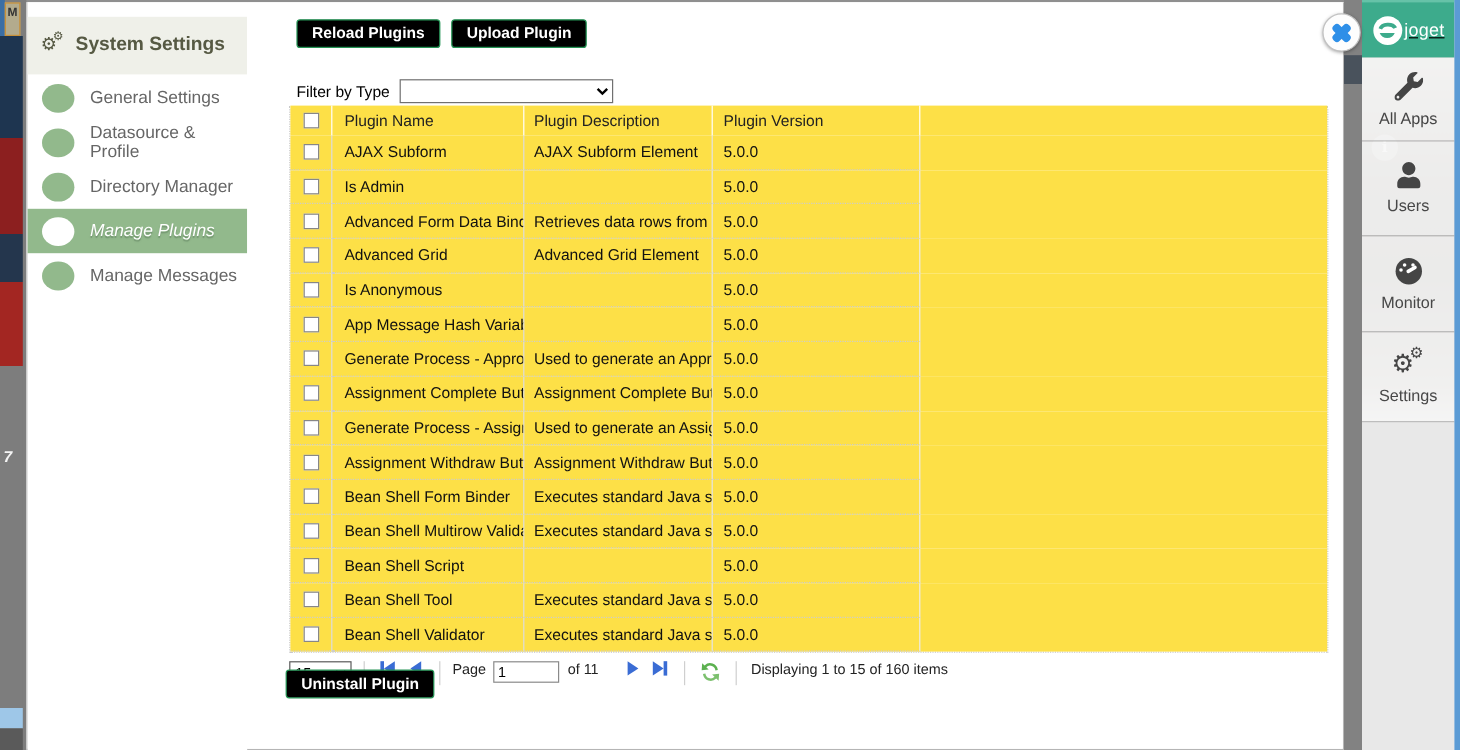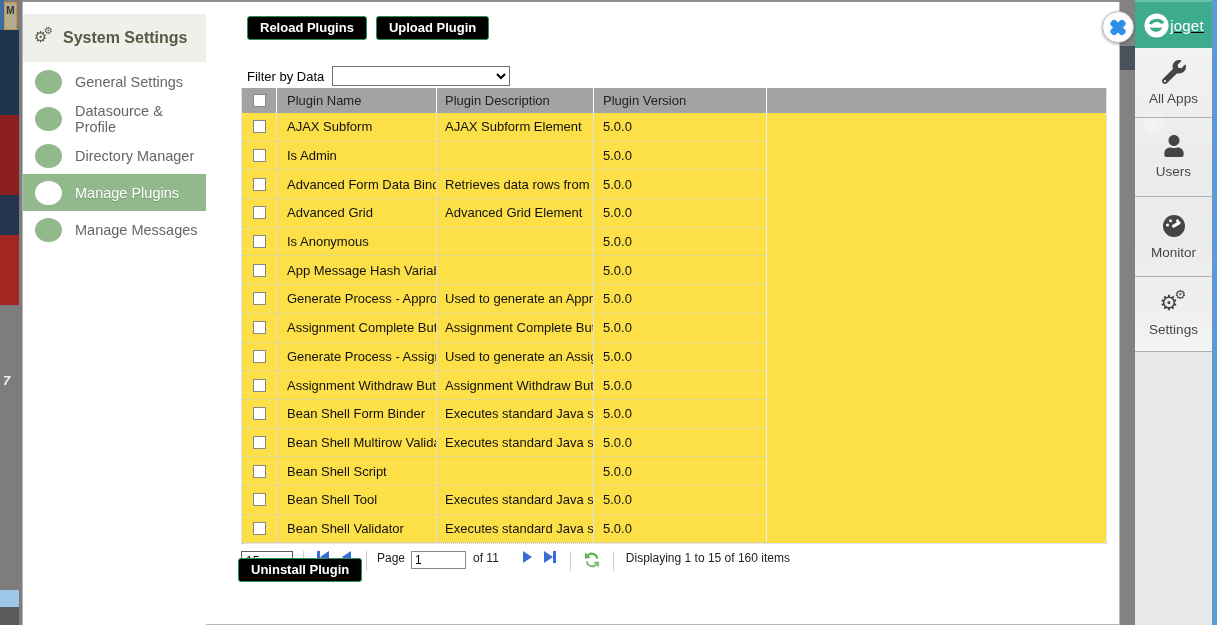--- a/index.html
+++ b/index.html
@@ -31,32 +31,32 @@
   .ss-header { position:absolute; left:0; top:12px; width:183px; height:48px; background:#eff0e9; color:#565943; display:flex; align-items:center; gap:9px; padding-left:11px; font-size:16px; font-weight:bold; }
   .gears { position:relative; width:20px; height:20px; display:inline-block; }
   .gears .g1 { position:absolute; left:0; top:2px; font-family:"DejaVu Sans", sans-serif; font-size:15px; line-height:15px; }
   .gears .g2 { position:absolute; left:10px; top:-2px; font-family:"DejaVu Sans", sans-serif; font-size:10px; line-height:10px; }
   .ss-items { position:absolute; left:0; top:61px; width:183px; }
   .ss-item { height:37px; display:flex; align-items:center; gap:13px; padding-left:12px; cursor:pointer; }
   .ss-item .dot { width:27px; height:24px; border-radius:50%; background:#92b98c; flex:none; }
   .ss-item .lbl { color:#666; font-size:14.5px; }
   .ss-item.selected { background:#92b98c; }
   .ss-item.selected .dot { background:#fff; }
-  .ss-item.selected .lbl { color:#fff; text-shadow:0 1px 1px rgba(90,120,90,.6); }
+  .ss-item.selected .lbl { color:#fff; text-shadow:0 1px 1px rgba(90,120,90,.6);font-style:italic; }
 
   
   .main { position:absolute; left:183px; top:0; right:0; bottom:0; background:#fff; }
   .btn { display:inline-block; background:#000000; border:1px solid #249455; color:#fff; font-size:13px; font-weight:bold; border-radius:3px; padding:3px 12px 4px; cursor:pointer; font-family:inherit; }
   .toolbar { position:absolute; left:41px; top:14px; display:flex; gap:9px; }
   .filter-row { position:absolute; left:41px; top:64px; display:flex; align-items:center; font-size:13px; color:#000; }
   .filter-row select { margin-left:8px; width:178px; height:20px; font-size:12px; border:1px solid #707070; background:#fff; }
 
   
   .tbl { position:absolute; left:35px; top:86px; width:866px; border-left:1px dotted #c9c9c9; border-right:1px dotted #c9c9c9; }
-  .thead { display:flex; height:25px; background:#a3a3a3; align-items:center; font-size:13px; color:#222; }
+  .thead { display:flex; height:25px; background:#fde047; align-items:center; font-size:13px; color:#222; }
   .col-cb { width:35px; flex:none; display:flex; align-items:center; justify-content:center; border-right:1px solid #dcdcdc; align-self:stretch; }
   .col-name { width:160px; flex:none; padding-left:10px; border-right:1px solid #dcdcdc; align-self:stretch; display:flex; align-items:center; overflow:hidden; white-space:nowrap; }
   .col-desc { width:157px; flex:none; padding-left:8px; border-right:1px solid #e4e4e4; align-self:stretch; display:flex; align-items:center; overflow:hidden; white-space:nowrap; }
   .col-ver  { width:173px; flex:none; padding-left:9px; border-right:1px solid #ececec; align-self:stretch; display:flex; align-items:center; }
   .col-fill { flex:1; align-self:stretch; }
   .thead .col-cb, .thead .col-name, .thead .col-desc, .thead .col-ver { border-right:1px solid #fff; }
   .trow { display:flex; height:28.7px; font-size:13px; color:#111; background:#fde047; cursor:pointer; }
   .trow .bordered { border-bottom:1px dotted #cccccc; }
   .cb { width:13px; height:13px; border:1px solid #878787; background:#fff; display:inline-block; cursor:pointer; }
   .tbl-bottom { border-bottom:1px dotted #c9c9c9; }
@@ -147,21 +147,21 @@
     </div>
   </aside>
 
   <main class="main">
     <div class="toolbar">
       <button class="btn">Reload Plugins</button>
       <button class="btn">Upload Plugin</button>
     </div>
 
     <div class="filter-row">
-      <span>Filter by Data</span>
+      <span>Filter by Type</span>
       <select><option></option></select>
     </div>
 
     <div class="tbl">
       <div class="thead">
         <span class="col-cb">
             <span class="cb"></span>
           </span>
         <span class="col-name">Plugin Name</span>
         <span class="col-desc">Plugin Description</span>

